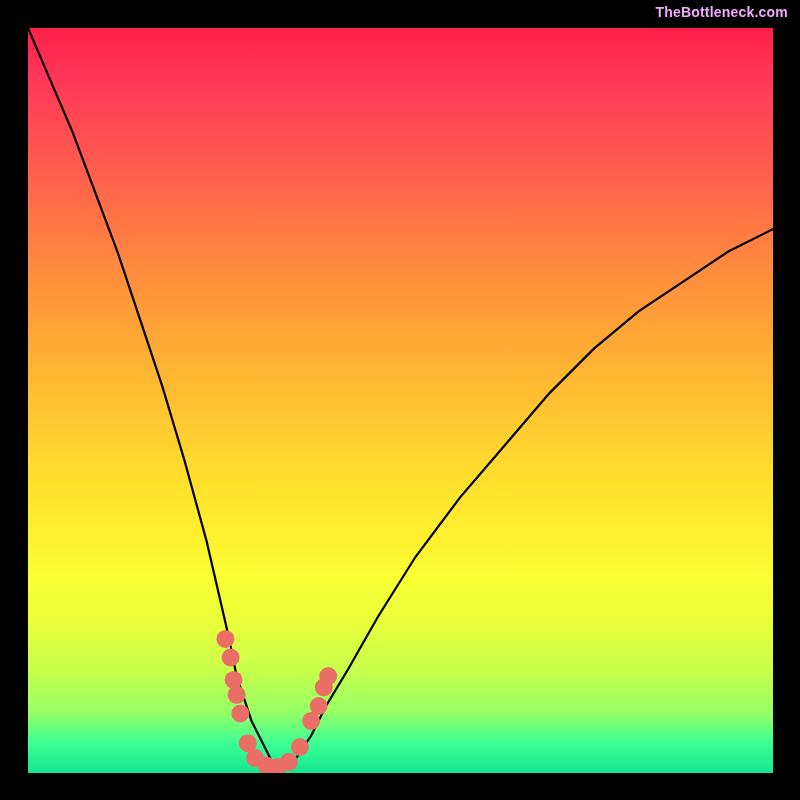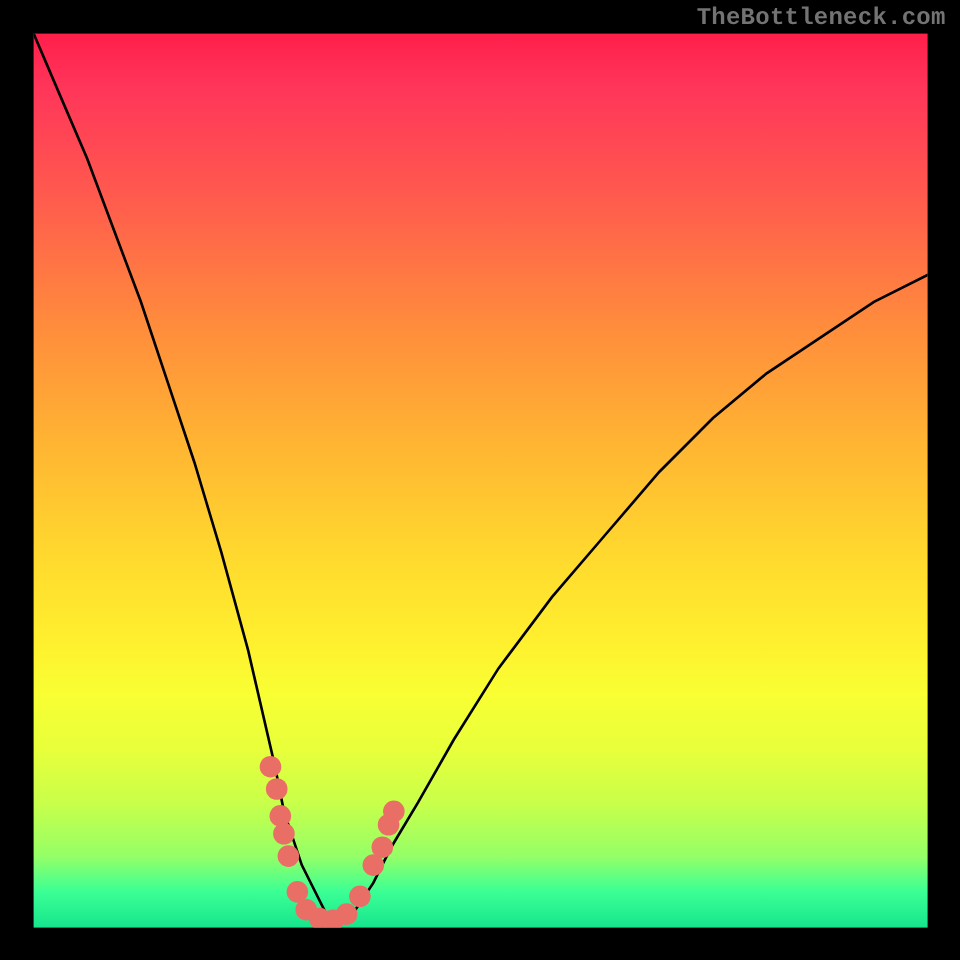--- a/index.html
+++ b/index.html
@@ -14,26 +14,25 @@
   .outer {
     position: relative;
     width: 800px;
     height: 800px;
     background: #000;
   }
   .watermark {
     position: absolute;
     top: 4px;
     right: 12px;
-    color: #737373;
-    font-size: 20px;
+    color: #f0abfc;
+    font-size: 14px;
     font-weight: 600;
     letter-spacing: 0.2px;
     z-index: 3;
-    font-family: Liberation Mono, monospace;
   }
   .plot {
     position: absolute;
     left: 28px;
     top: 28px;
     width: 745px;
     height: 745px;
     background: linear-gradient(
       to bottom,
       #ff1f4a 0%,

